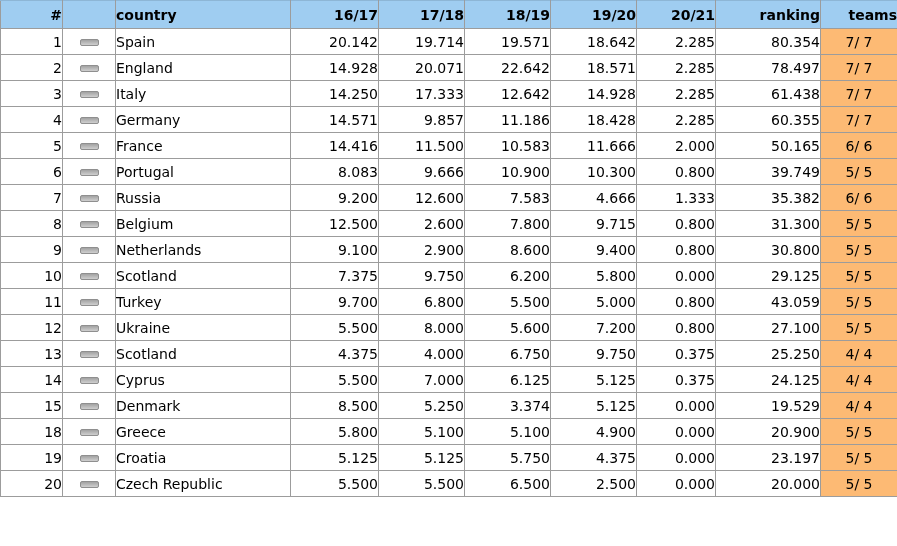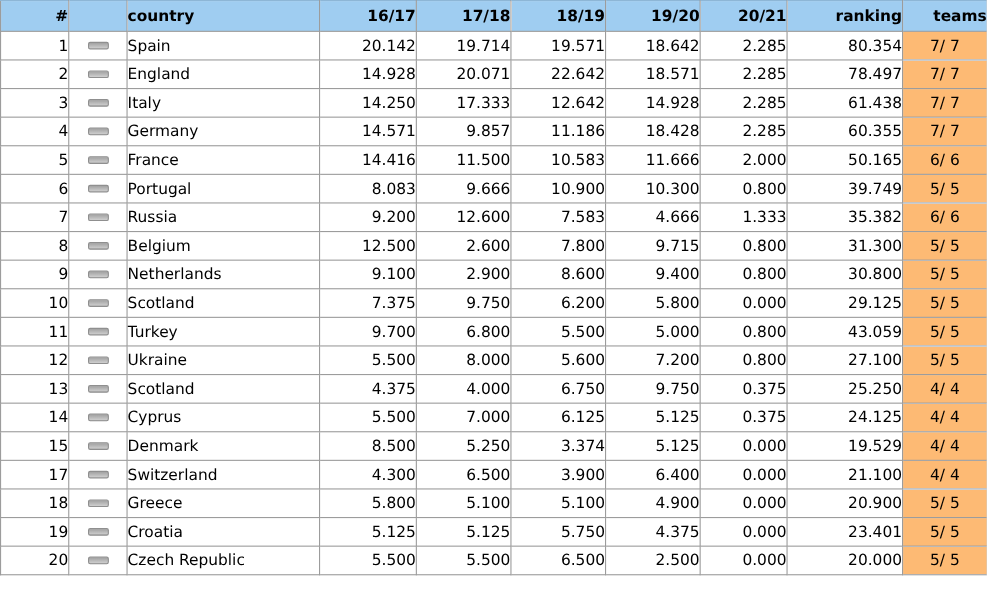--- a/index.html
+++ b/index.html
@@ -276,53 +276,41 @@
           <td class="cell-left">Denmark</td>
           <td class="cell-right">8.500</td>
           <td class="cell-right">5.250</td>
           <td class="cell-right">3.374</td>
           <td class="cell-right">5.125</td>
           <td class="cell-right">0.000</td>
           <td class="cell-right">19.529</td>
           <td class="teams-cell">4/ 4</td>
         </tr>
         <tr>
-          <td class="cell-right">17</td>
-          <td class="cell-center"><span class="dash-icon"></span></td>
-          <td class="cell-left">Switzerland</td>
-          <td class="cell-right">4.300</td>
-          <td class="cell-right">6.500</td>
-          <td class="cell-right">3.900</td>
-          <td class="cell-right">6.400</td>
-          <td class="cell-right">0.000</td>
-          <td class="cell-right">21.100</td>
-          <td class="teams-cell">4/ 4</td>
-        </tr>
-        <tr>
           <td class="cell-right">18</td>
           <td class="cell-center"><span class="dash-icon"></span></td>
           <td class="cell-left">Greece</td>
           <td class="cell-right">5.800</td>
           <td class="cell-right">5.100</td>
           <td class="cell-right">5.100</td>
           <td class="cell-right">4.900</td>
           <td class="cell-right">0.000</td>
           <td class="cell-right">20.900</td>
           <td class="teams-cell">5/ 5</td>
         </tr>
         <tr>
           <td class="cell-right">19</td>
           <td class="cell-center"><span class="dash-icon"></span></td>
           <td class="cell-left">Croatia</td>
           <td class="cell-right">5.125</td>
           <td class="cell-right">5.125</td>
           <td class="cell-right">5.750</td>
           <td class="cell-right">4.375</td>
           <td class="cell-right">0.000</td>
-          <td class="cell-right">23.401</td>
+          <td class="cell-right">23.197</td>
           <td class="teams-cell">5/ 5</td>
         </tr>
         <tr>
           <td class="cell-right">20</td>
           <td class="cell-center"><span class="dash-icon"></span></td>
           <td class="cell-left">Czech Republic</td>
           <td class="cell-right">5.500</td>
           <td class="cell-right">5.500</td>
           <td class="cell-right">6.500</td>
           <td class="cell-right">2.500</td>

